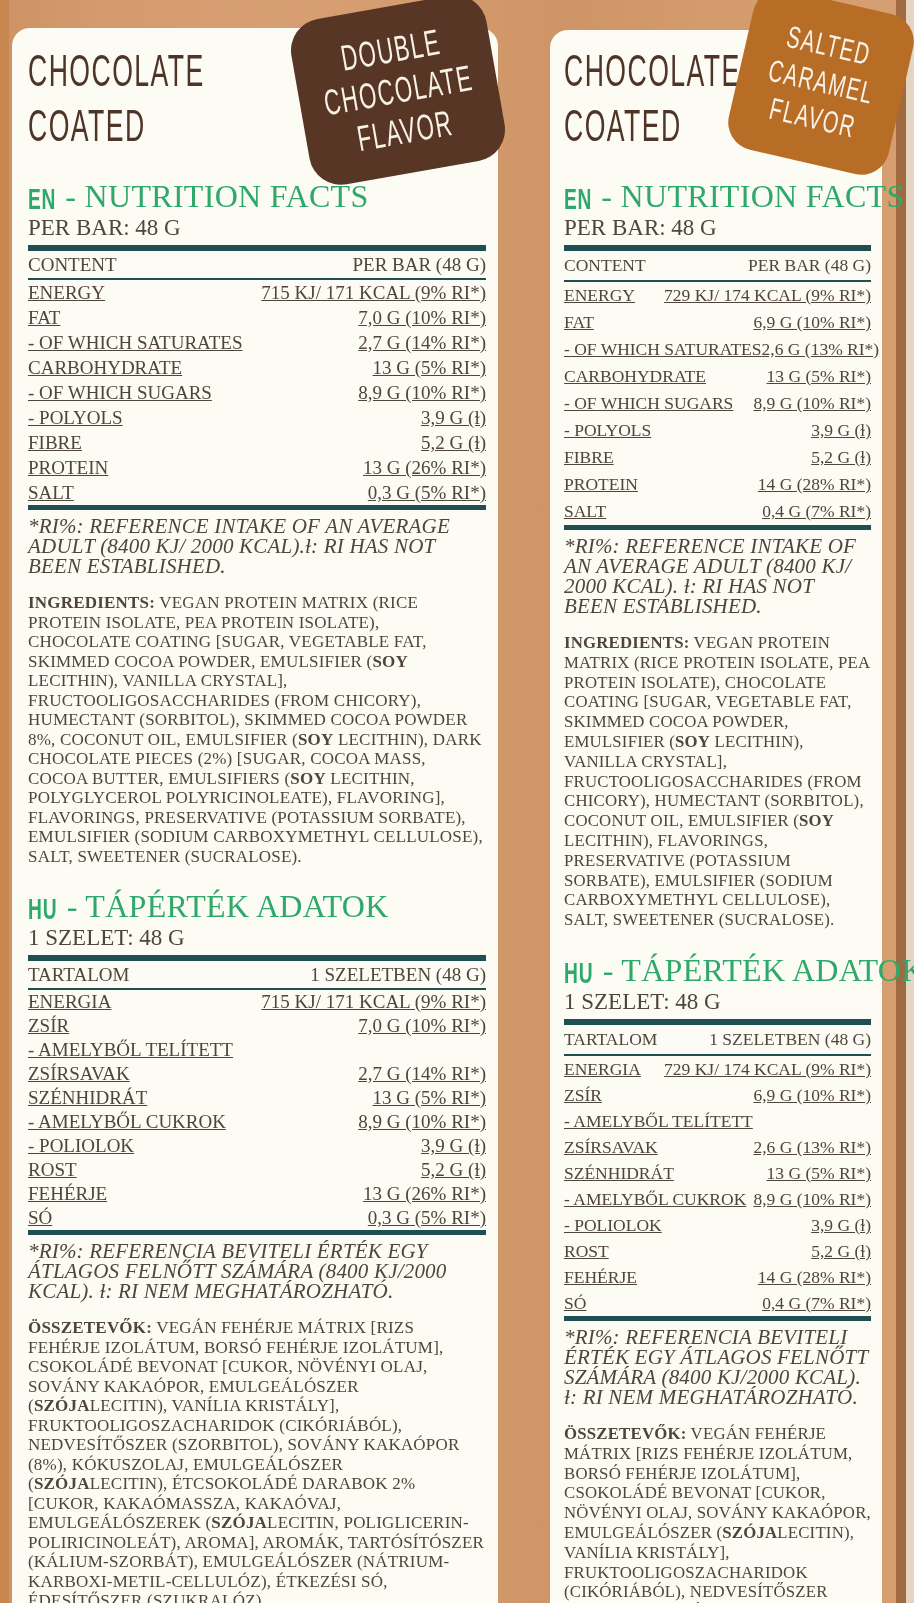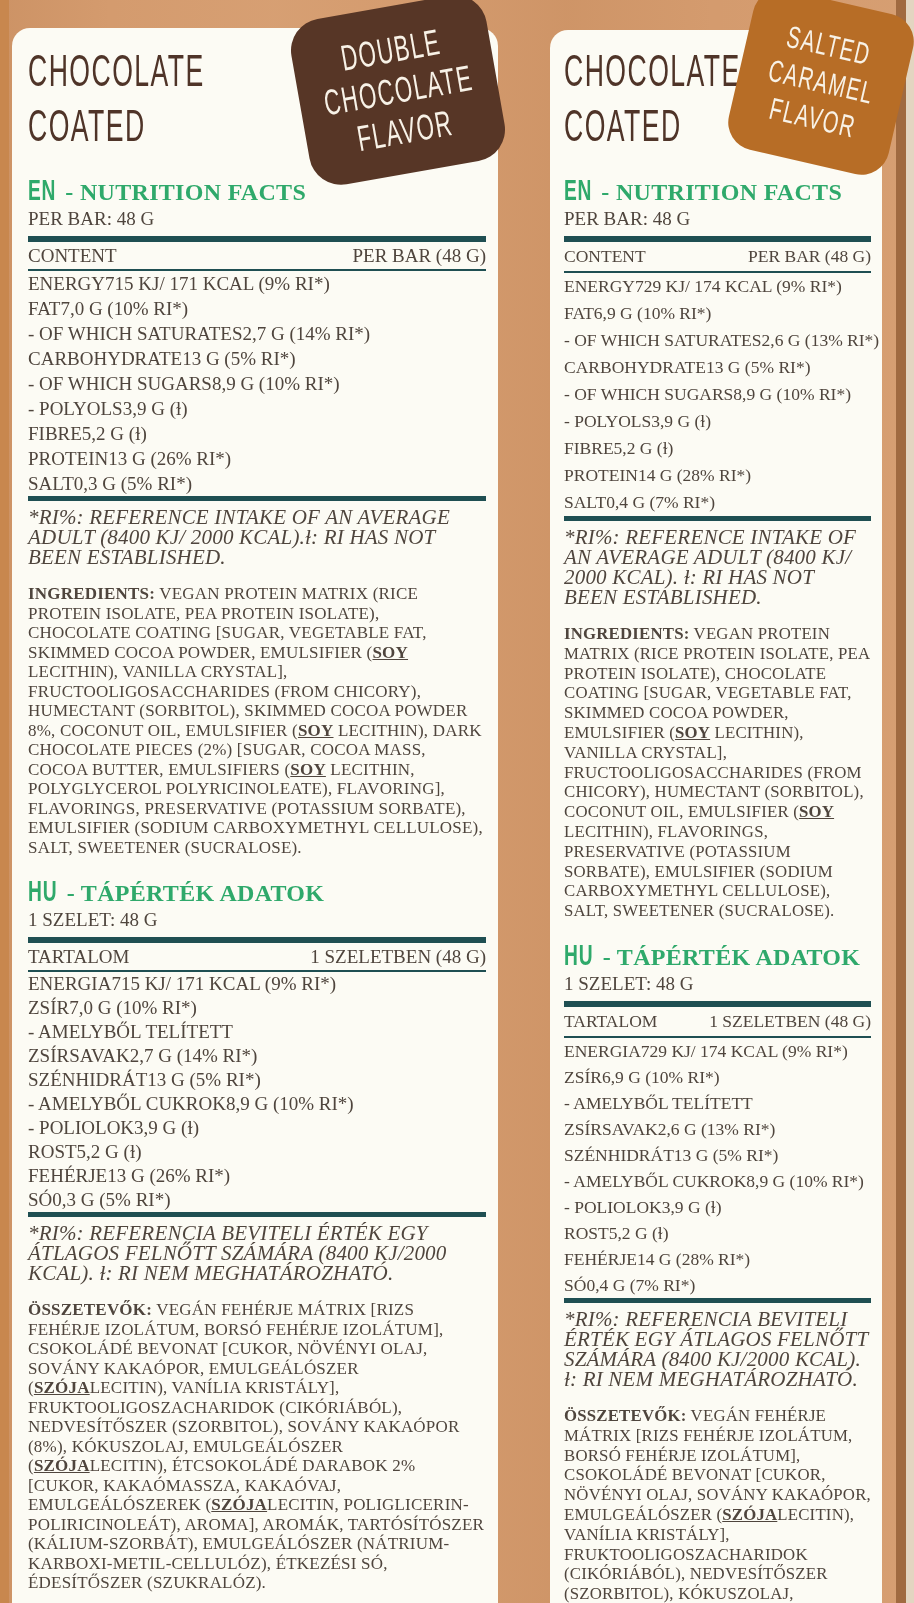--- a/index.html
+++ b/index.html
@@ -76,38 +76,38 @@
   .sec-head{display:flex;align-items:flex-end;color:var(--green);}
   .lang{
     font-family:"Liberation Sans", sans-serif;
     font-weight:bold;
     font-size:24px;
     letter-spacing:1px;
     transform:scale(.8,1.25);
     transform-origin:0 85%;
     margin-right:2px;
   }
-  .head-rest{font-weight:bold;font-size:24px;letter-spacing:.3px;white-space:nowrap;}
-  .serving{font-size:19px;line-height:24px;margin-top:1px;}
+  .head-rest{font-weight:normal;font-size:32px;letter-spacing:.3px;white-space:nowrap;}
+  .serving{font-size:23px;line-height:24px;margin-top:1px;}
 
   .bar{height:6px;background:var(--teal);margin-top:5px;}
   .ntable{border-bottom:5px solid var(--teal);}
   .nhead{display:flex;justify-content:space-between;border-bottom:2px solid var(--teal);font-size:19px;line-height:27px;gap:37px;}
-  .nrow{display:flex;justify-content:flex-start;font-size:19px;line-height:25px;}
+  .nrow{display:flex;justify-content:space-between;font-size:19px;line-height:25px;text-decoration:underline;}
   .nrow span,.nhead span{white-space:nowrap;}
   .panel.right .nhead{font-size:17.5px;line-height:29px;}
   .panel.right .nrow{font-size:17.5px;line-height:27px;}
   .panel.left .hu-table .nrow{line-height:24px;}
   .panel.right .hu-table .nrow{line-height:26px;}
 
   .footnote{font-style:italic;font-size:21px;line-height:20px;margin-top:6px;letter-spacing:.2px;}
   .ingredients{font-size:17px;line-height:19.5px;margin-top:17px;letter-spacing:.2px;}
   .panel.right .ingredients{font-size:16.8px;line-height:19.8px;}
   .seg-bold{font-weight:bold;}
-  .seg-underline{text-decoration:underline;}
+  .seg-underline{}
 
   .hu-block{margin-top:22px;}
   .en-block{margin-top:42px;}
 </style>
 </head>
 <body>
 
 <div class="edge-strip left"></div>
 <div class="edge-strip dark"></div>
 <div class="edge-strip light"></div>

